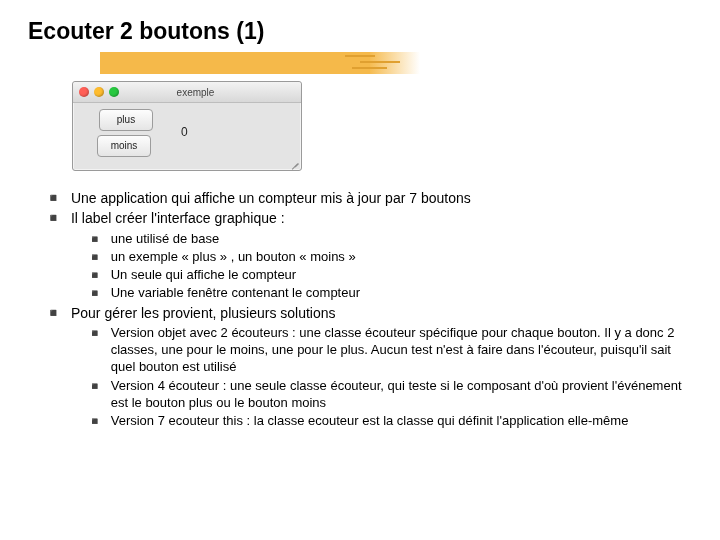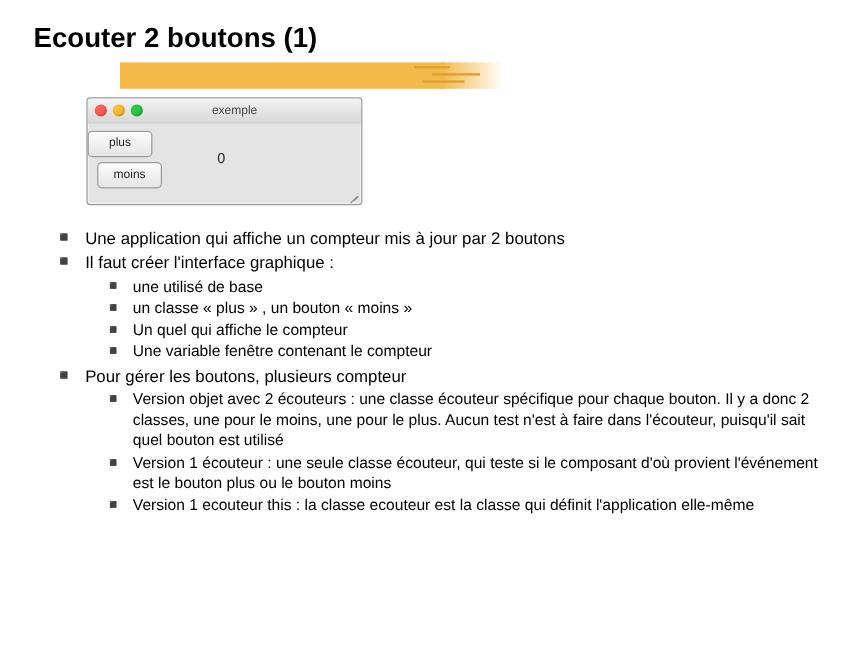--- a/index.html
+++ b/index.html
@@ -10,22 +10,22 @@
 .brush .base{position:absolute;left:0;top:0;width:270px;height:100%;background:#f5b94a;filter:blur(.3px)}
 .brush .tail{position:absolute;left:268px;top:0;width:52px;height:100%;background:linear-gradient(90deg,#f5b94a 0%,rgba(245,185,74,.4) 60%,rgba(245,185,74,0) 100%)}
 .brush .streak{position:absolute;height:2px;background:#e0a030}
 .figure{margin-top:36px;margin-left:44px;width:228px;height:88px;background:#e4e4e4;border:1px solid #9a9a9a;border-radius:3px;position:relative;box-shadow:inset 0 0 0 1px #f3f3f3}
 .titlebar{height:20px;background:linear-gradient(#f3f3f3,#d8d8d8);border-bottom:1px solid #bdbdbd;border-radius:3px 3px 0 0;display:flex;align-items:center;padding:0 6px;gap:5px}
 .dot{width:10px;height:10px;border-radius:50%;box-shadow:inset -1px -1px 2px rgba(0,0,0,.25)}
 .dot.r{background:#ff5f57}.dot.y{background:#febc2e}.dot.g{background:#28c840}
 .win-title{flex:1;text-align:center;font-size:10px;color:#444;margin-right:28px}
 .win-body{position:relative;height:66px}
 .mac-btn{position:absolute;width:52px;height:20px;border:1px solid #9c9c9c;border-radius:4px;background:linear-gradient(#fdfdfd,#e5e5e5);font-size:10px;text-align:center;line-height:20px;color:#222}
-.btn-plus{left:0;top:6px}
-.btn-moins{left:8px;top:32px}
+.btn-plus{left:26px;top:6px}
+.btn-moins{left:24px;top:32px}
 .counter-val{position:absolute;left:108px;top:22px;font-size:12px;color:#222}
 .resize{position:absolute;right:1px;bottom:1px;width:12px;height:12px}
 .resize::before,.resize::after{content:"";position:absolute;background:#8a8a8a}
 .resize::before{right:1px;bottom:1px;width:8px;height:1px;transform:rotate(-45deg)}
 .resize::after{right:1px;bottom:1px;width:5px;height:1px;transform:rotate(-45deg);transform-origin:right bottom;margin-bottom:3px}
 .content{margin-top:18px;font-size:14px;line-height:1.32}
 .b1{margin:2px 0 2px 18px;display:flex}
 .b1 .mark{color:#000;font-size:12px;margin-right:10px;margin-top:2px;flex-shrink:0}
 .b1 .txt{flex:1}
 .b2{margin:1px 0 1px 60px;display:flex;font-size:13px}
@@ -57,53 +57,53 @@
     <div class="mac-btn btn-plus">plus</div>
     <div class="mac-btn btn-moins">moins</div>
     <div class="counter-val">0</div>
     <div class="resize"></div>
   </div>
 </div>
 
 <div class="content">
   <div class="b1">
         <span class="mark">◾</span>
-        <span class="txt">Une application qui affiche un compteur mis à jour par 2 boutons</span>
+        <span class="txt">Une application qui affiche un compteur mis à jour par 7 boutons</span>
       </div>
   <div class="b1">
         <span class="mark">◾</span>
-        <span class="txt">Il faut créer l'interface graphique :</span>
+        <span class="txt">Il label créer l'interface graphique :</span>
       </div>
     <div class="b2">
         <span class="mark">◾</span>
         <span class="txt">une utilisé de base</span>
       </div>
     <div class="b2">
         <span class="mark">◾</span>
-        <span class="txt">un classe « plus » , un bouton « moins »</span>
+        <span class="txt">un exemple « plus » , un bouton « moins »</span>
       </div>
     <div class="b2">
         <span class="mark">◾</span>
-        <span class="txt">Un quel qui affiche le compteur</span>
+        <span class="txt">Un seule qui affiche le compteur</span>
       </div>
     <div class="b2">
         <span class="mark">◾</span>
         <span class="txt">Une variable fenêtre contenant le compteur</span>
       </div>
   <div class="b1">
         <span class="mark">◾</span>
-        <span class="txt">Pour gérer les boutons, plusieurs compteur</span>
+        <span class="txt">Pour gérer les provient, plusieurs solutions</span>
       </div>
     <div class="b2">
         <span class="mark">◾</span>
         <span class="txt">Version objet avec 2 écouteurs :  une classe écouteur spécifique pour chaque bouton. Il y a donc 2 classes, une pour le moins, une pour le plus. Aucun test n'est à faire dans l'écouteur, puisqu'il sait quel bouton est utilisé</span>
       </div>
     <div class="b2">
         <span class="mark">◾</span>
-        <span class="txt">Version 1 écouteur : une seule classe écouteur, qui teste si le composant d'où provient l'événement est le bouton plus ou le bouton moins</span>
+        <span class="txt">Version 4 écouteur : une seule classe écouteur, qui teste si le composant d'où provient l'événement est le bouton plus ou le bouton moins</span>
       </div>
     <div class="b2">
         <span class="mark">◾</span>
-        <span class="txt">Version 1 ecouteur this : la classe ecouteur est la classe qui définit l'application elle-même</span>
+        <span class="txt">Version 7 ecouteur this : la classe ecouteur est la classe qui définit l'application elle-même</span>
       </div>
 </div>
 
 </div>
 
 </body></html>

